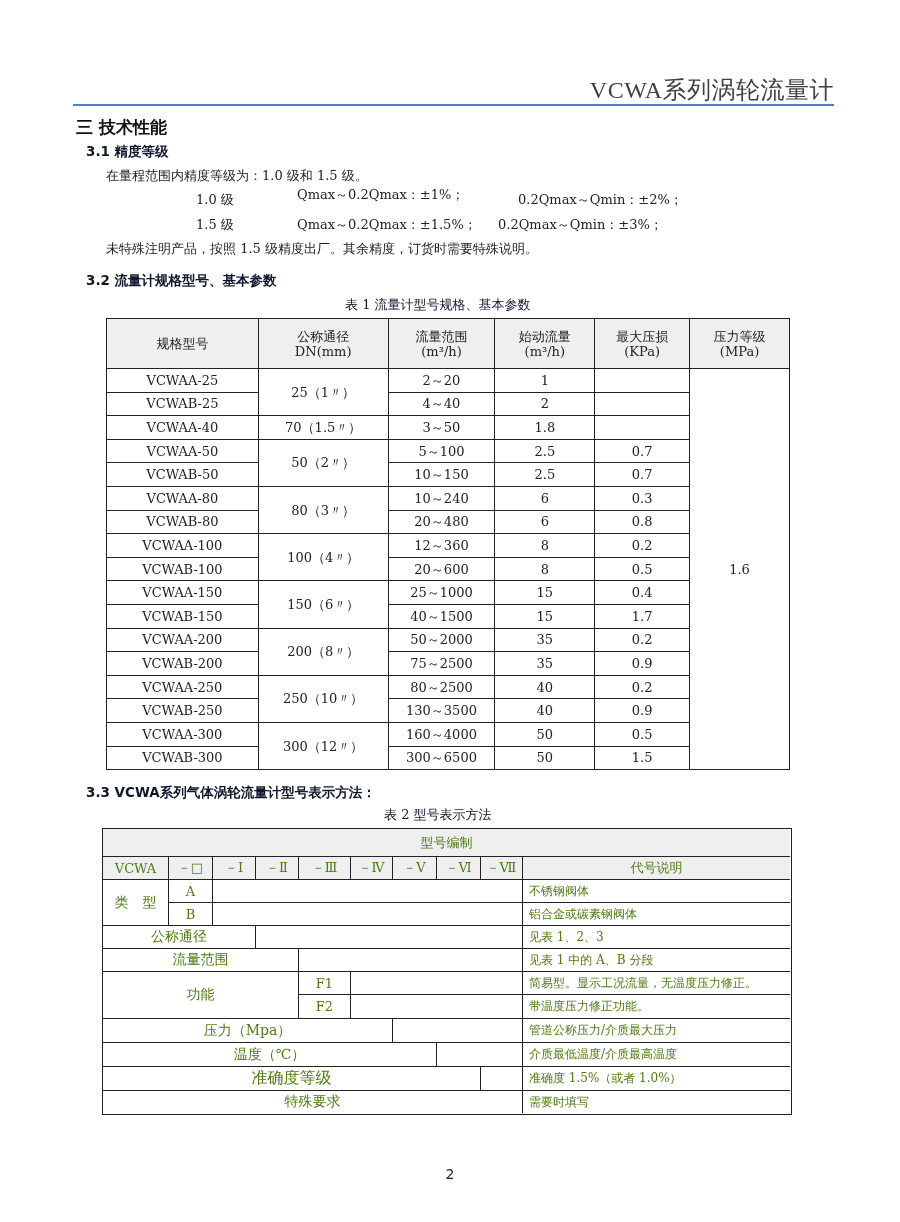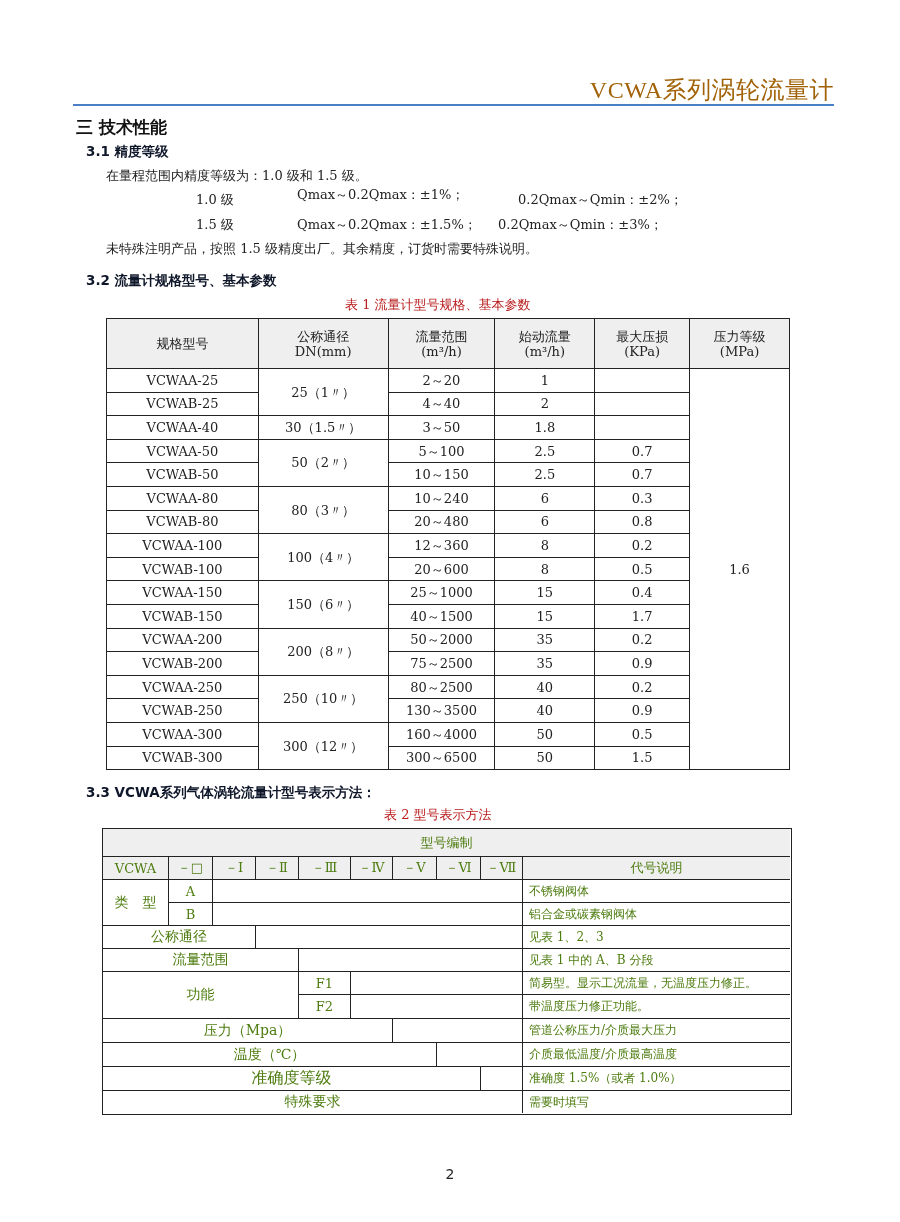--- a/index.html
+++ b/index.html
@@ -1,24 +1,24 @@
 <!DOCTYPE html>
 <html><head>
 <meta charset="utf-8">
 <style>
   * { box-sizing: border-box; margin: 0; padding: 0; }
   html, body { width: 900px; height: 1222px; background: #fff; }
   body { position: relative; font-family: "DejaVu Serif", "Liberation Serif", serif; color: #222; overflow: hidden; }
   .abs { position: absolute; }
-  .header-title { right: 66px; top: 74px; font-size: 24px; color: #a16207; font-family: "Liberation Serif", "DejaVu Serif", serif; letter-spacing: 0.5px; }
+  .header-title { right: 66px; top: 74px; font-size: 24px; color: #404040; font-family: "Liberation Serif", "DejaVu Serif", serif; letter-spacing: 0.5px; }
   .header-rule { left: 73px; top: 104px; width: 761px; height: 2px; background: #4a7fc7; }
   .h1 { left: 76px; top: 116px; font-size: 17px; font-weight: bold; color: #111; font-family: "DejaVu Sans", sans-serif; }
   .h2 { font-size: 13.5px; font-weight: bold; color: #0f172a; font-family: "DejaVu Sans", sans-serif; }
   .body-text { font-size: 13px; color: #222; white-space: nowrap; }
-  .caption { font-size: 13px; color: #b91c1c; white-space: nowrap; }
+  .caption { font-size: 13px; color: #0f172a; white-space: nowrap; }
   .page-number { left: 0; width: 900px; top: 1166px; text-align: center; font-size: 14px; font-family: "DejaVu Sans", sans-serif; color: #222; }
 
   table.t1 { position: absolute; left: 106px; top: 318px; width: 684px; border-collapse: collapse; font-size: 13px; }
   table.t1 td, table.t1 th { border: 1.5px solid #222; text-align: center; vertical-align: middle; font-weight: normal; height: 23.6px; line-height: 15px; color: #222; }
   table.t1 thead th { background: #efefef; height: 50px; }
 
   .t2 { position: absolute; left: 102px; top: 828px; width: 690px; height: 287px; border: 1.5px solid #222; }
   .t2 .c { position: absolute; border-right: 1.5px solid #222; border-bottom: 1.5px solid #222; display: flex; align-items: center; justify-content: center; font-size: 13px; white-space: nowrap; color: #4d7c0f; }
   .t2 .c.gray { background: #efefef; }
   .t2 .c.left { justify-content: flex-start; padding-left: 6px; font-size: 12px; }
@@ -78,21 +78,21 @@
       <td rowspan="17">1.6</td>
     </tr>
     <tr>
       <td>VCWAB-25</td>
       <td>4～40</td>
       <td>2</td>
       <td></td>
     </tr>
     <tr>
       <td>VCWAA-40</td>
-      <td>30（1.5〃）</td>
+      <td>70（1.5〃）</td>
       <td>3～50</td>
       <td>1.8</td>
       <td></td>
     </tr>
     <tr>
       <td>VCWAA-50</td>
       <td rowspan="2">50（2〃）</td>
       <td>5～100</td>
       <td>2.5</td>
       <td>0.7</td>

